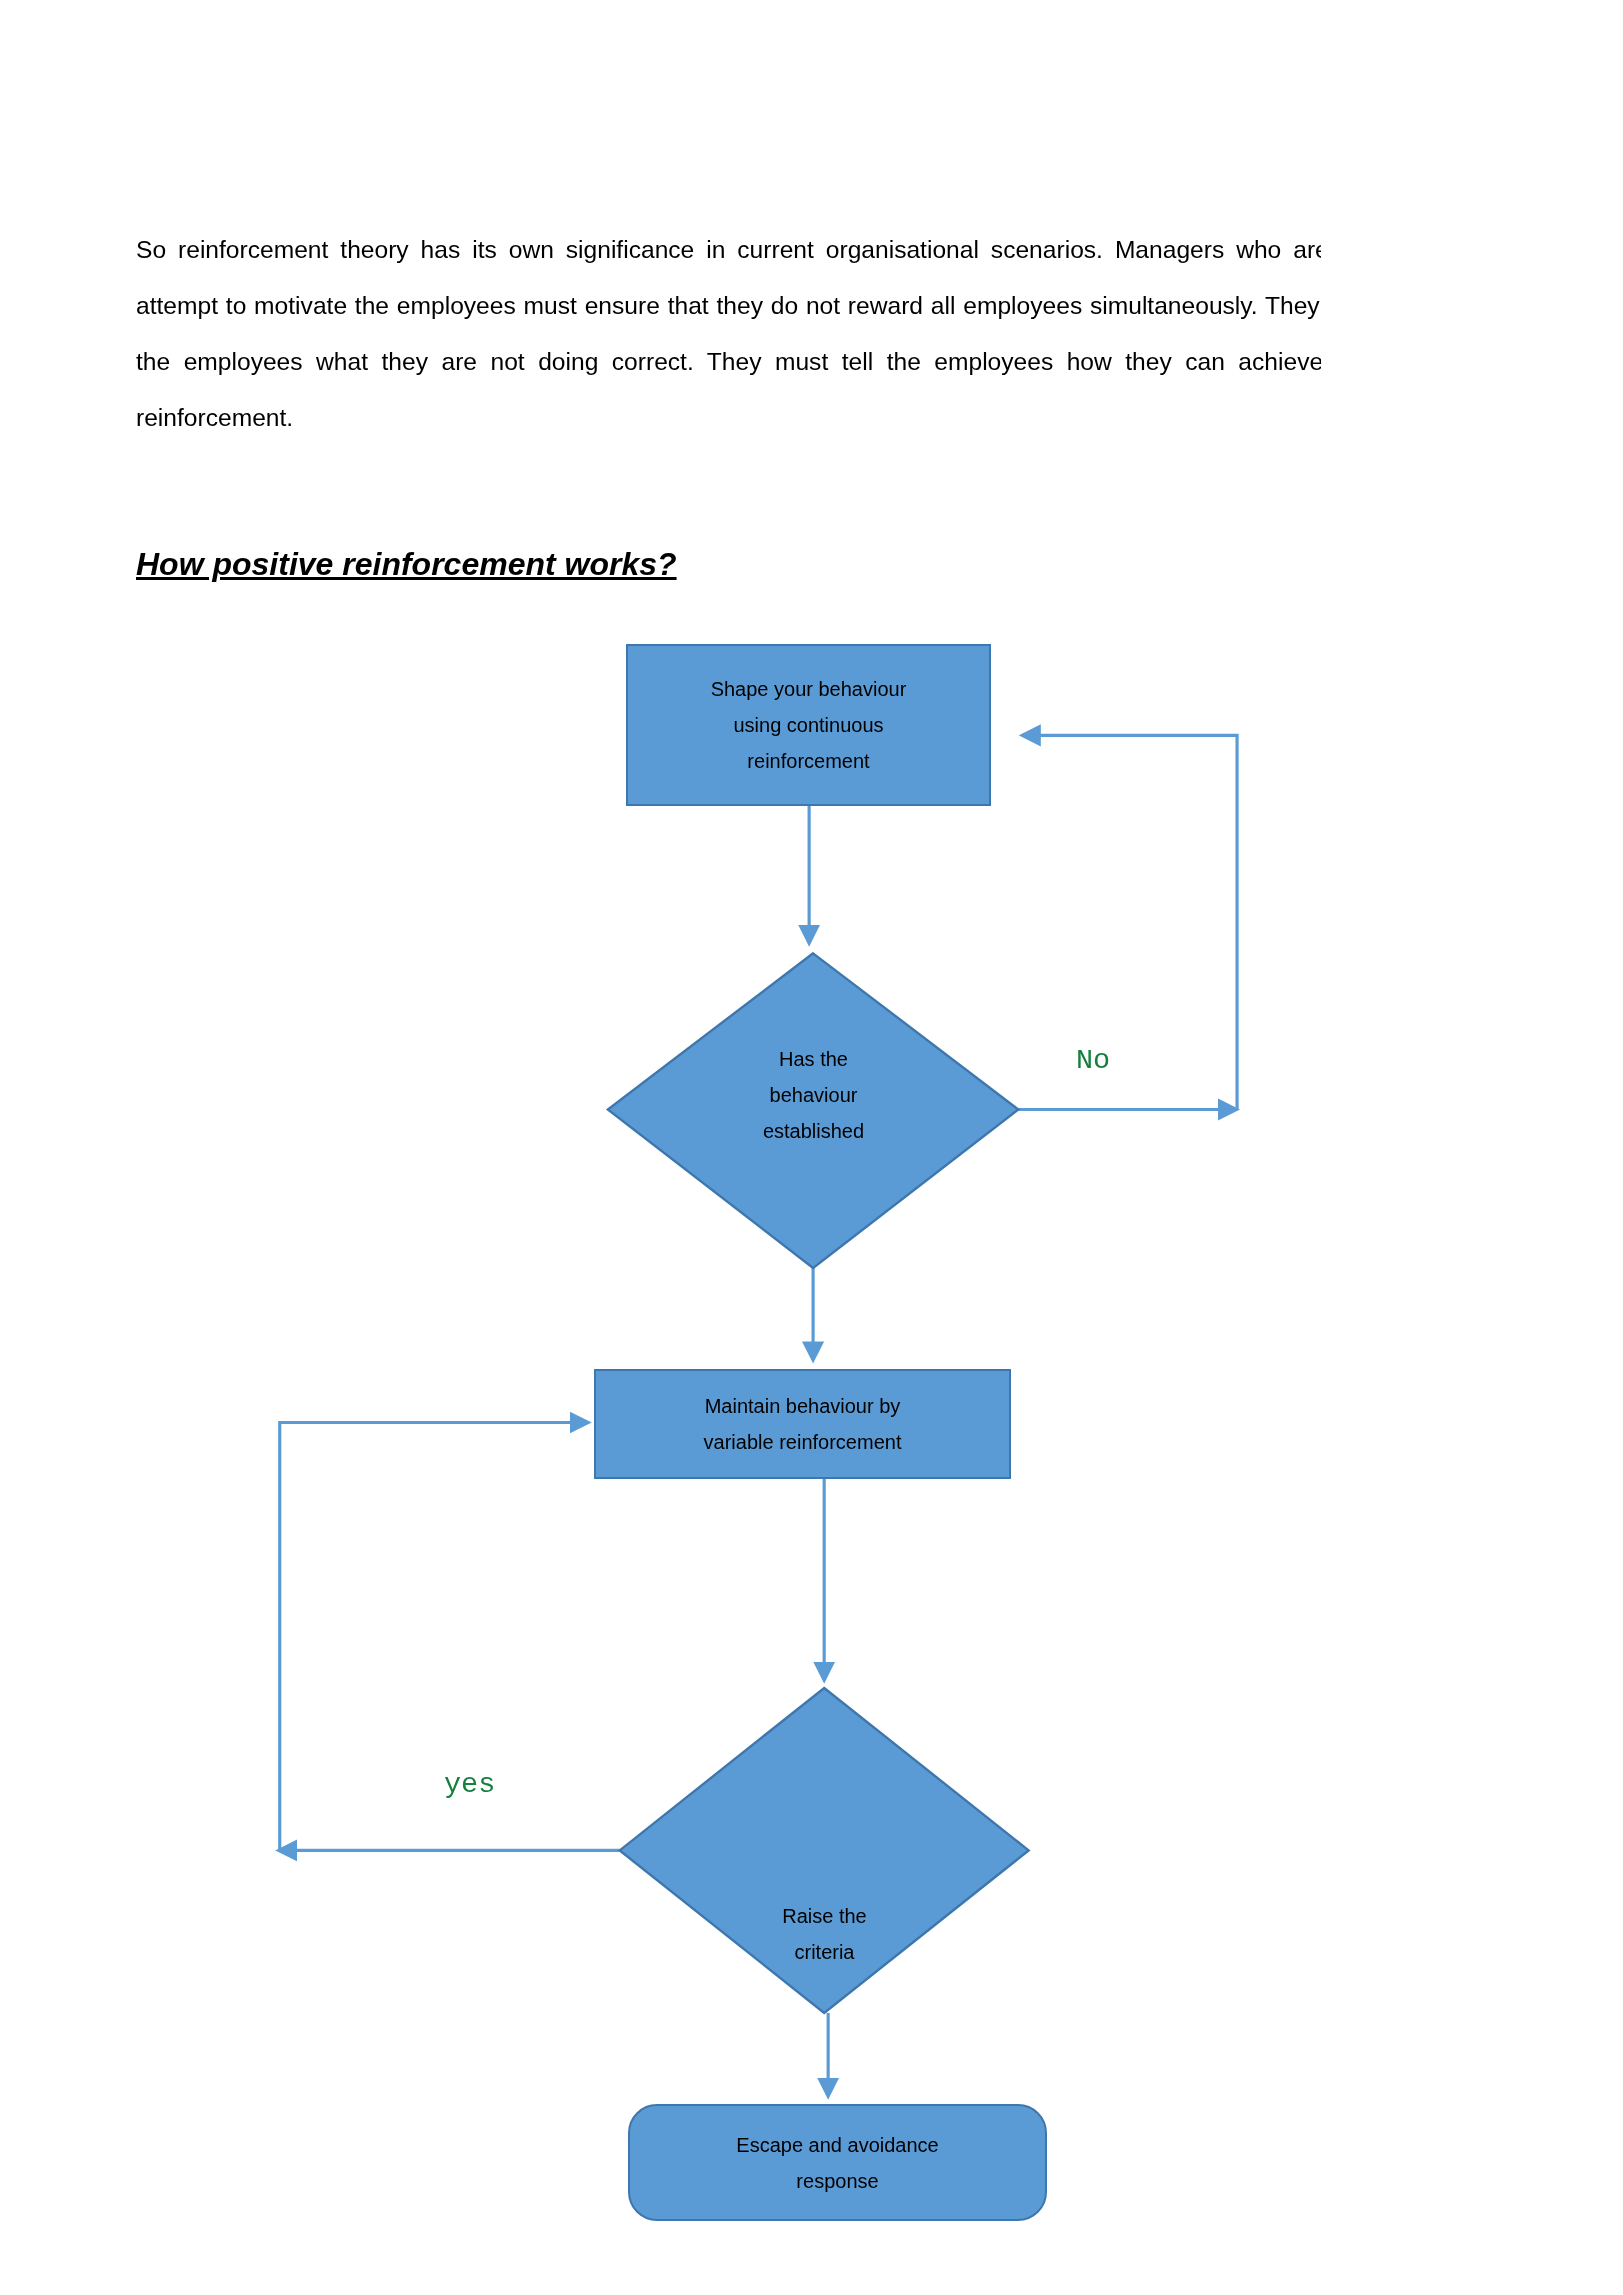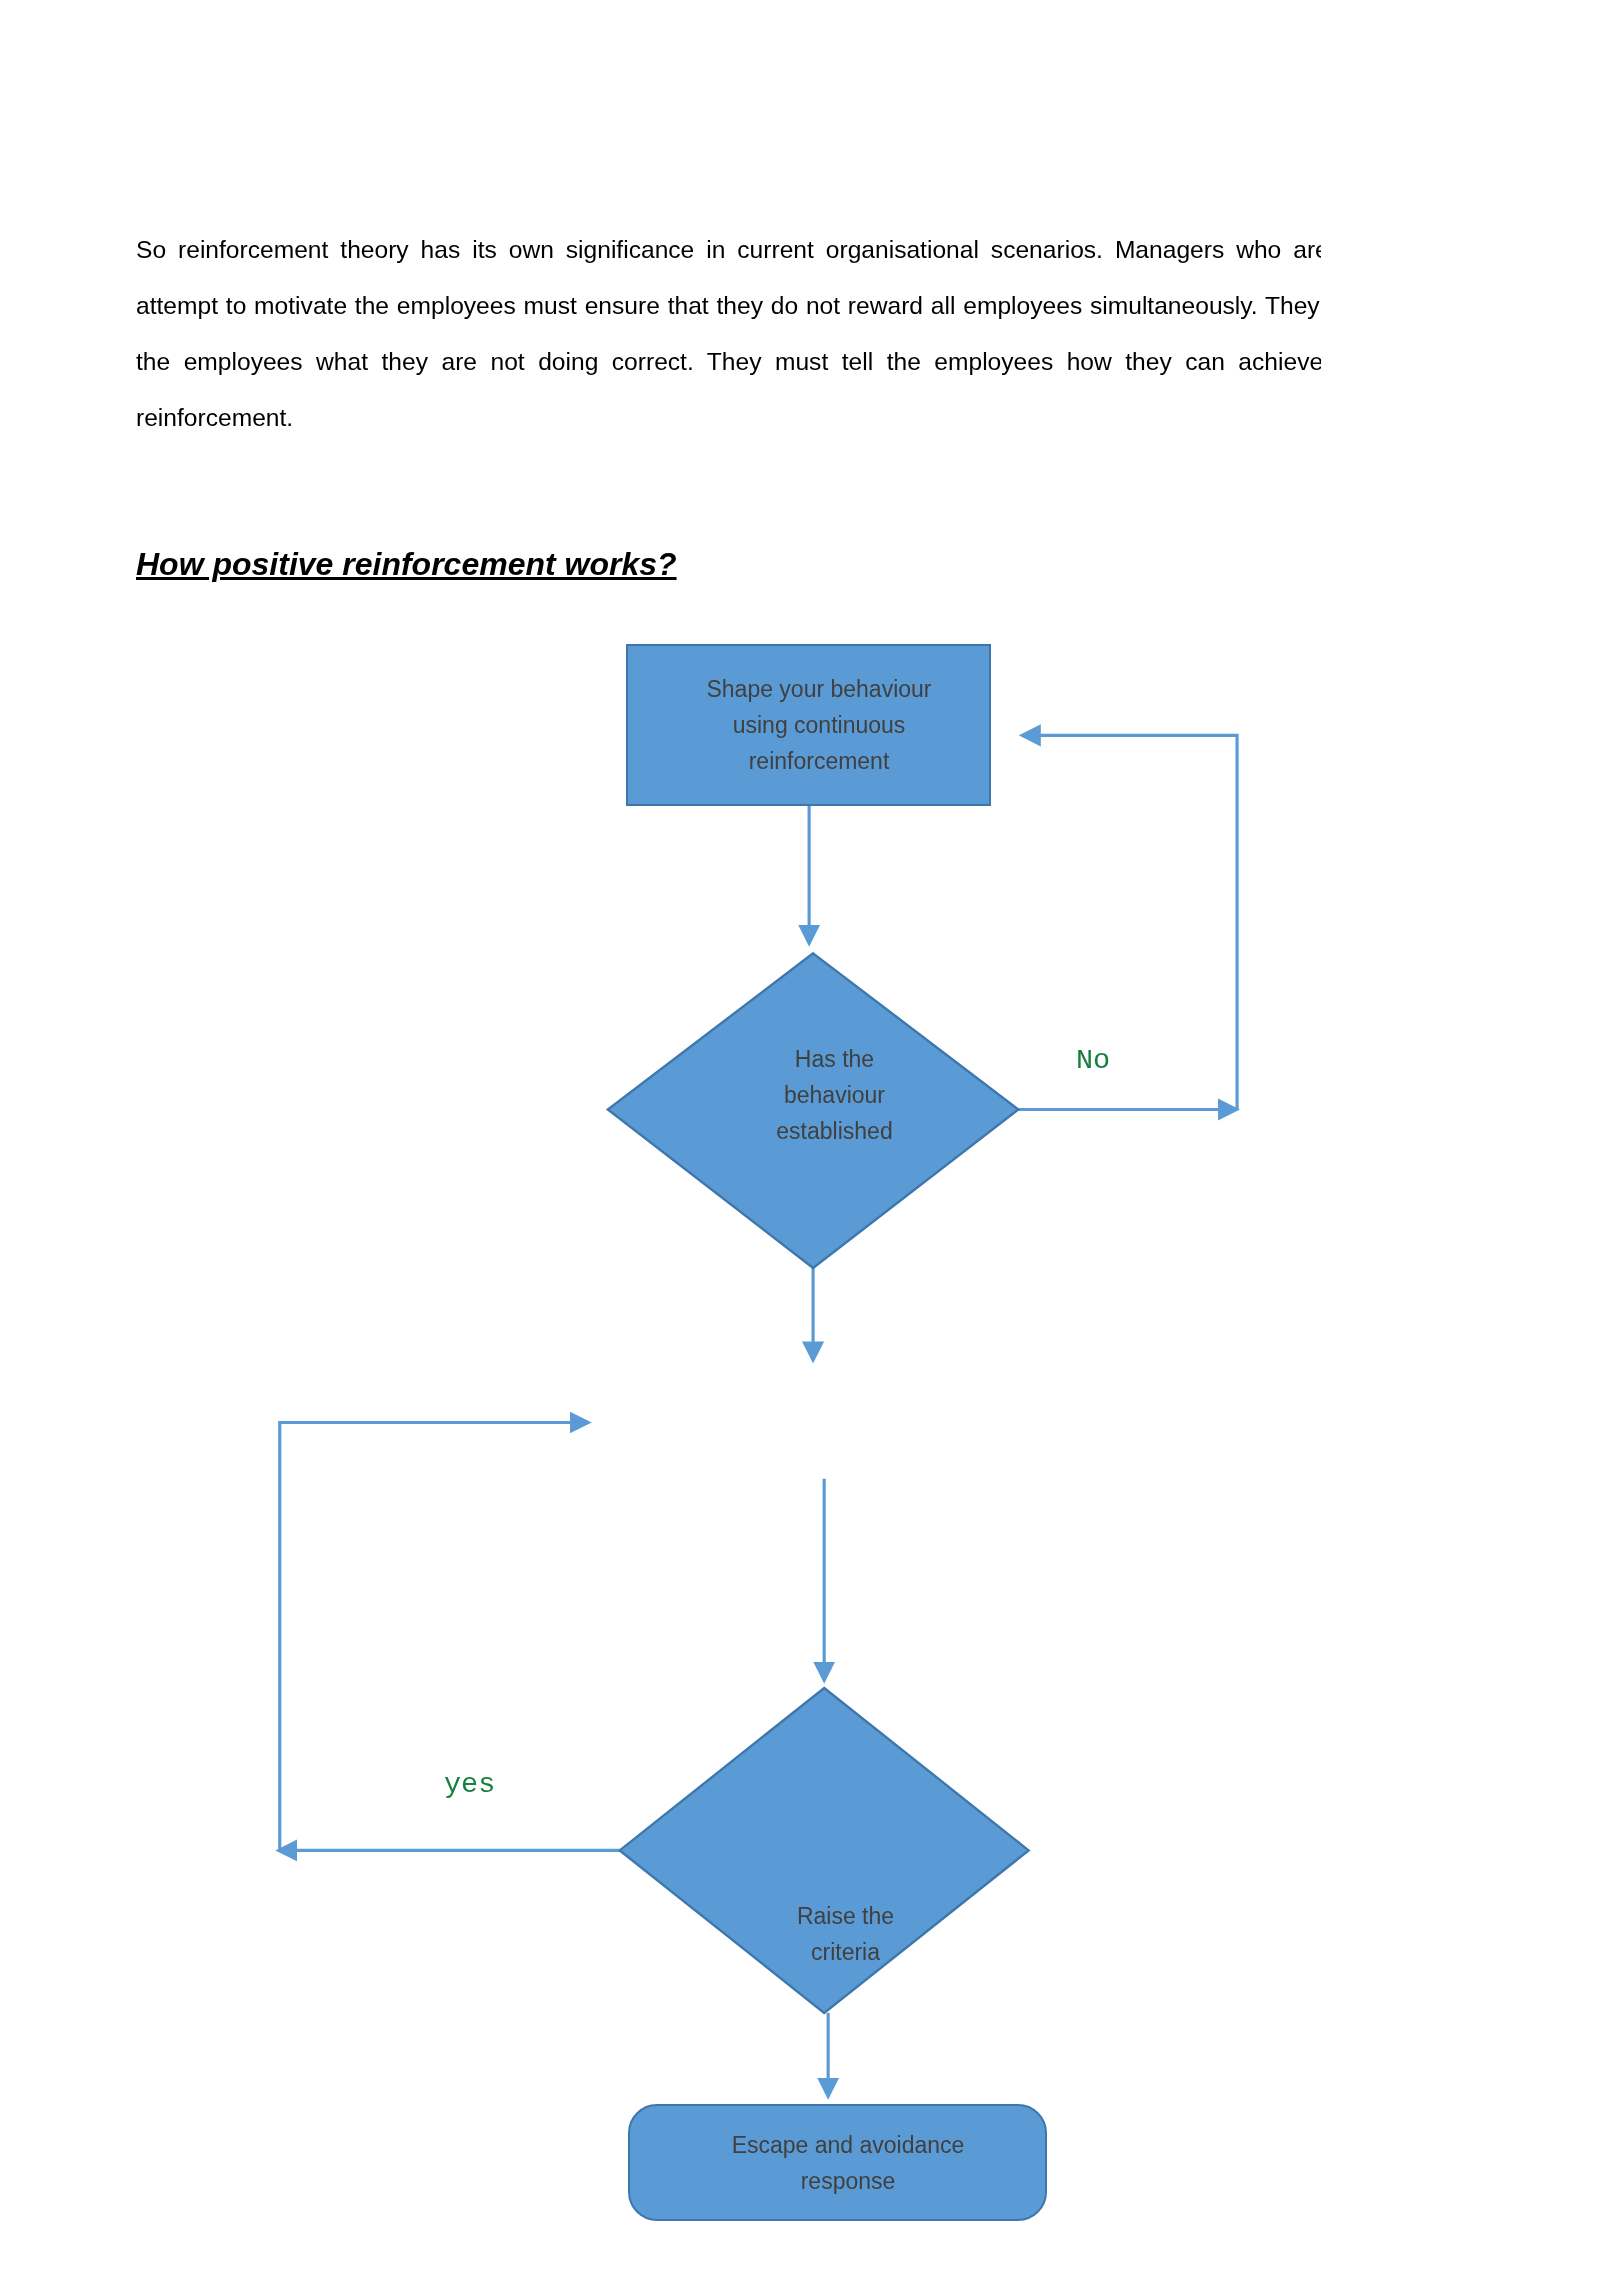--- a/index.html
+++ b/index.html
@@ -48,28 +48,27 @@
   #flowchart {
     position: absolute;
     left: 0;
     top: 0;
     width: 1623px;
     height: 2295px;
   }
 
   .node-label {
     position: absolute;
-    color: #404040;
+    color: #000000;
     font-family: "Liberation Sans", sans-serif;
-    font-size: 23px;
+    font-size: 20px;
     line-height: 36px;
     text-align: center;
     pointer-events: none;
     white-space: pre-line;
-    padding-left: 21px;
   }
 
   .edge-label {
     position: absolute;
     color: #15803d;
     font-family: Liberation Mono, monospace;
     font-size: 28.5px;
     line-height: 32px;
     white-space: nowrap;
   }
@@ -123,20 +122,24 @@
 
     <polygon points="1040,2130 1298,2335 1040,2540 782,2335" fill="#5B9BD5" stroke="#3E77AD" stroke-width="3"></polygon>
   </svg>
 
   <div class="proc-box" style="left:626px; top:644px; width:365px; height:162px;">
     <span class="node-label">Shape your behaviour
 using continuous
 reinforcement</span>
   </div>
 
+  <div class="proc-box" style="left:594px; top:1369px; width:417px; height:110px;">
+    <span class="node-label">Maintain behaviour by
+variable reinforcement</span>
+  </div>
 
   <div class="proc-box" style="left:628px; top:2104px; width:419px; height:117px;border-radius:29px;">
     <span class="node-label">Escape and avoidance
 response</span>
   </div>
 
   <div class="node-label" style="left:639px; top:1041px; width:349px;">Has the
 behaviour
 established</div>
 

